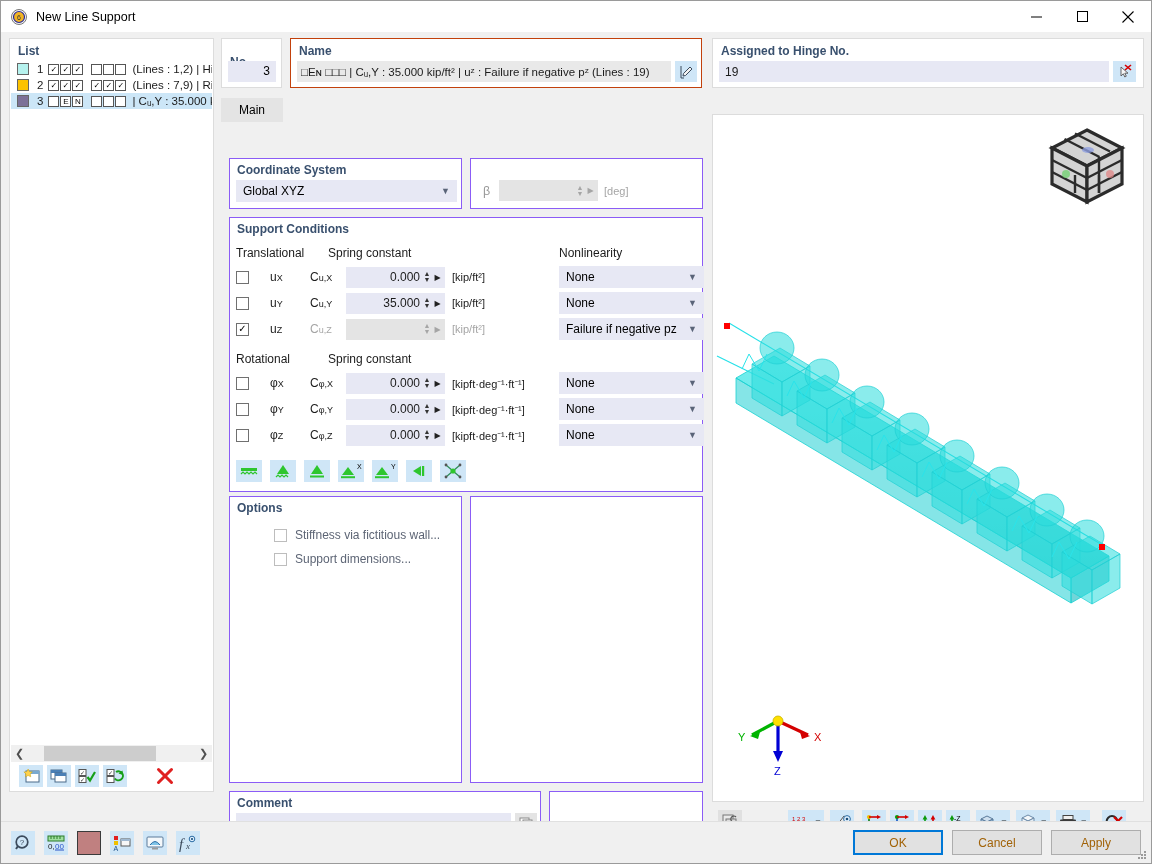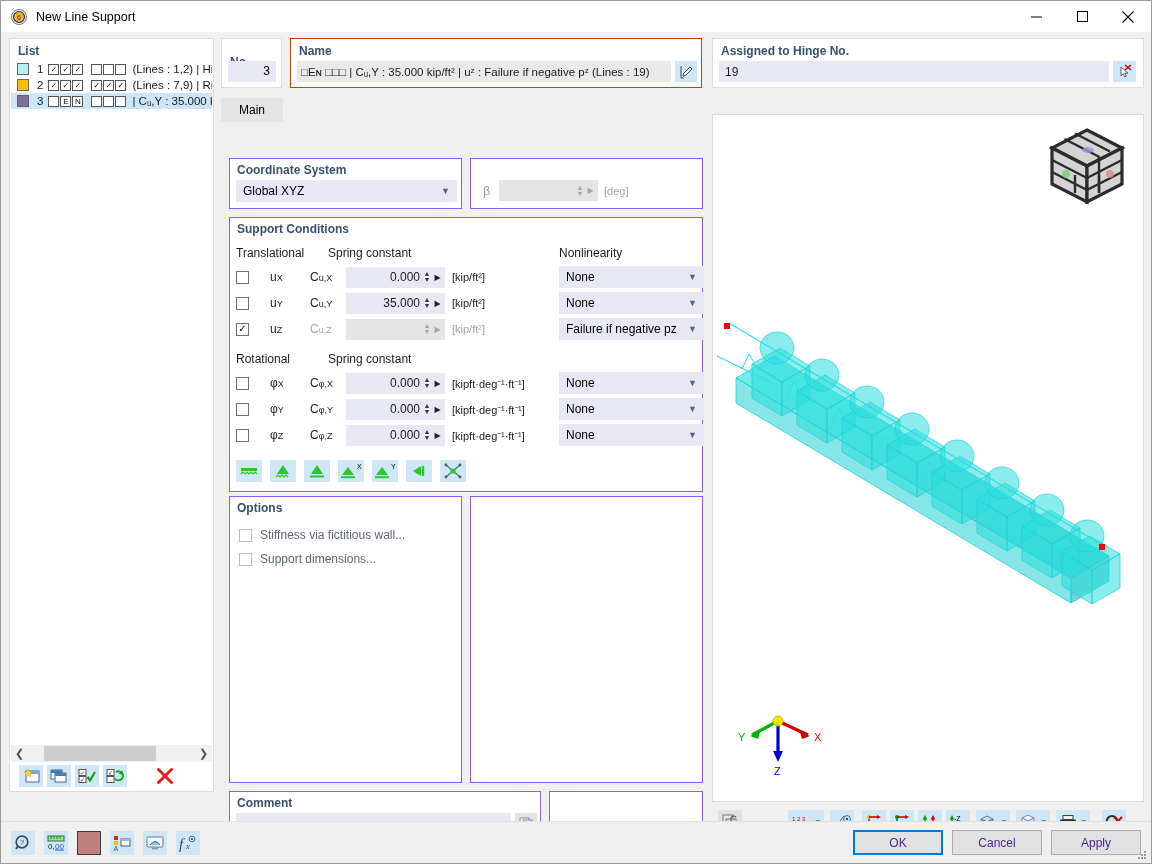--- a/index.html
+++ b/index.html
@@ -265,21 +265,21 @@
     background: #f0f0f0; border-top: 1px solid #e0e0e0;
   }
   .bb-tools { position: absolute; left: 10px; top: 9px; display: flex; gap: 9px; }
   .bb-btn {
     width: 24px; height: 24px; background: #cfe6f7;
     display: flex; align-items: center; justify-content: center;
   }
   .footer-buttons { position: absolute; right: 10px; top: 8px; display: flex; gap: 9px; }
   .fbtn {
     width: 90px; height: 25px; background: #e1e1e1; border: 1px solid #adadad;
-    display: flex; align-items: center; justify-content: center; font-size: 12px; color: #4c1d95;
+    display: flex; align-items: center; justify-content: center; font-size: 12px; color: #a16207;
   }
   .fbtn.default { border: 2px solid #0078d7; background: #e1e1e1; }
   .grip {
     position: absolute; right: 4px; bottom: 3px; width: 12px; height: 12px;
   }
 </style>
 </head>
 <body>
 
 <div class="window">
@@ -643,21 +643,21 @@
               <circle cx="17" cy="2" r="1.4" fill="#555"></circle>
             <circle cx="3" cy="14" r="1.4" fill="#555"></circle>
               <circle cx="17" cy="14" r="1.4" fill="#555"></circle>
           </svg>
         </div>
       </div>
     </div>
 
     <div class="panel opt-panel">
       <div class="group-label panel-title">Options</div>
-      <div id="opt-rows" style="position:absolute; left:0; top:28px; right:0;">
+      <div id="opt-rows" style="position:absolute; left:0; top:28px; right:0;padding-left:35px;">
           <div class="opt-check-row" style="margin-top: 3px;">
             <span class="cb dim"></span>
             <span>Stiffness via fictitious wall...</span>
           </div>
           <div class="opt-check-row" style="margin-top: 10px;">
             <span class="cb dim"></span>
             <span>Support dimensions...</span>
           </div>
         </div>
     </div>

